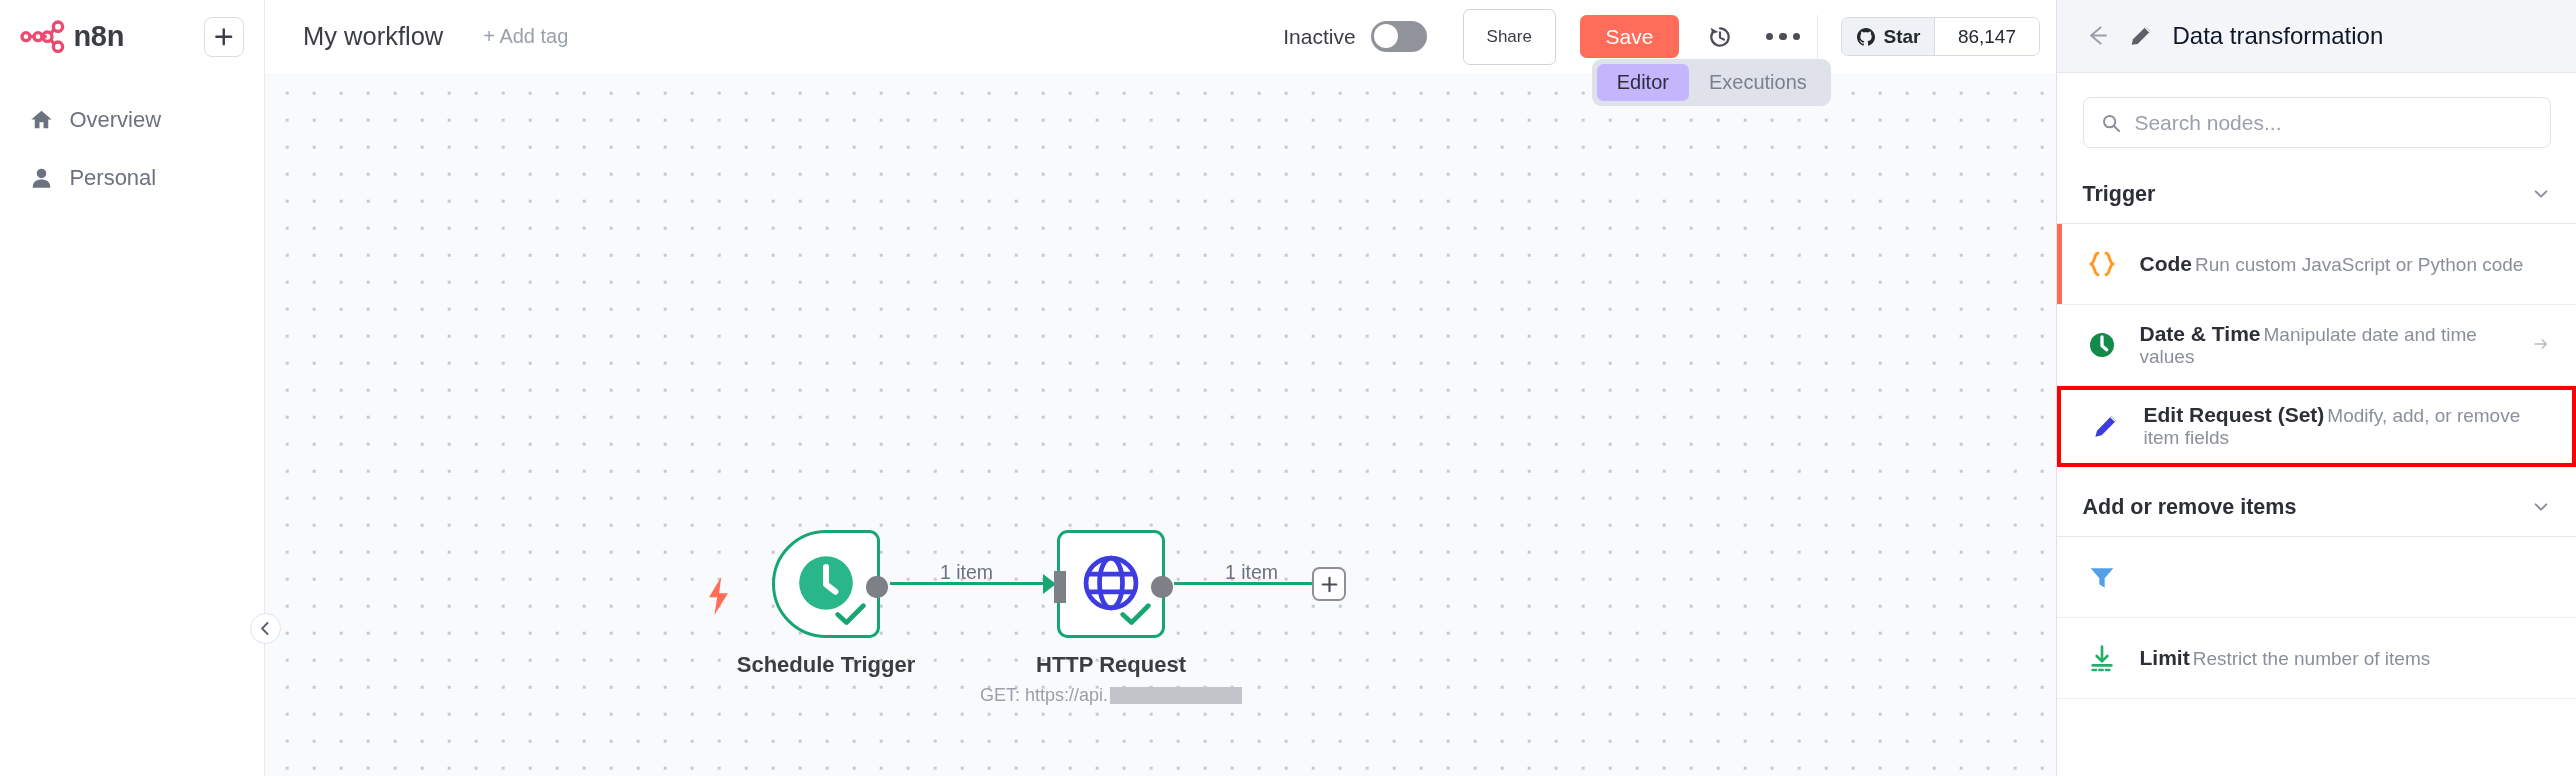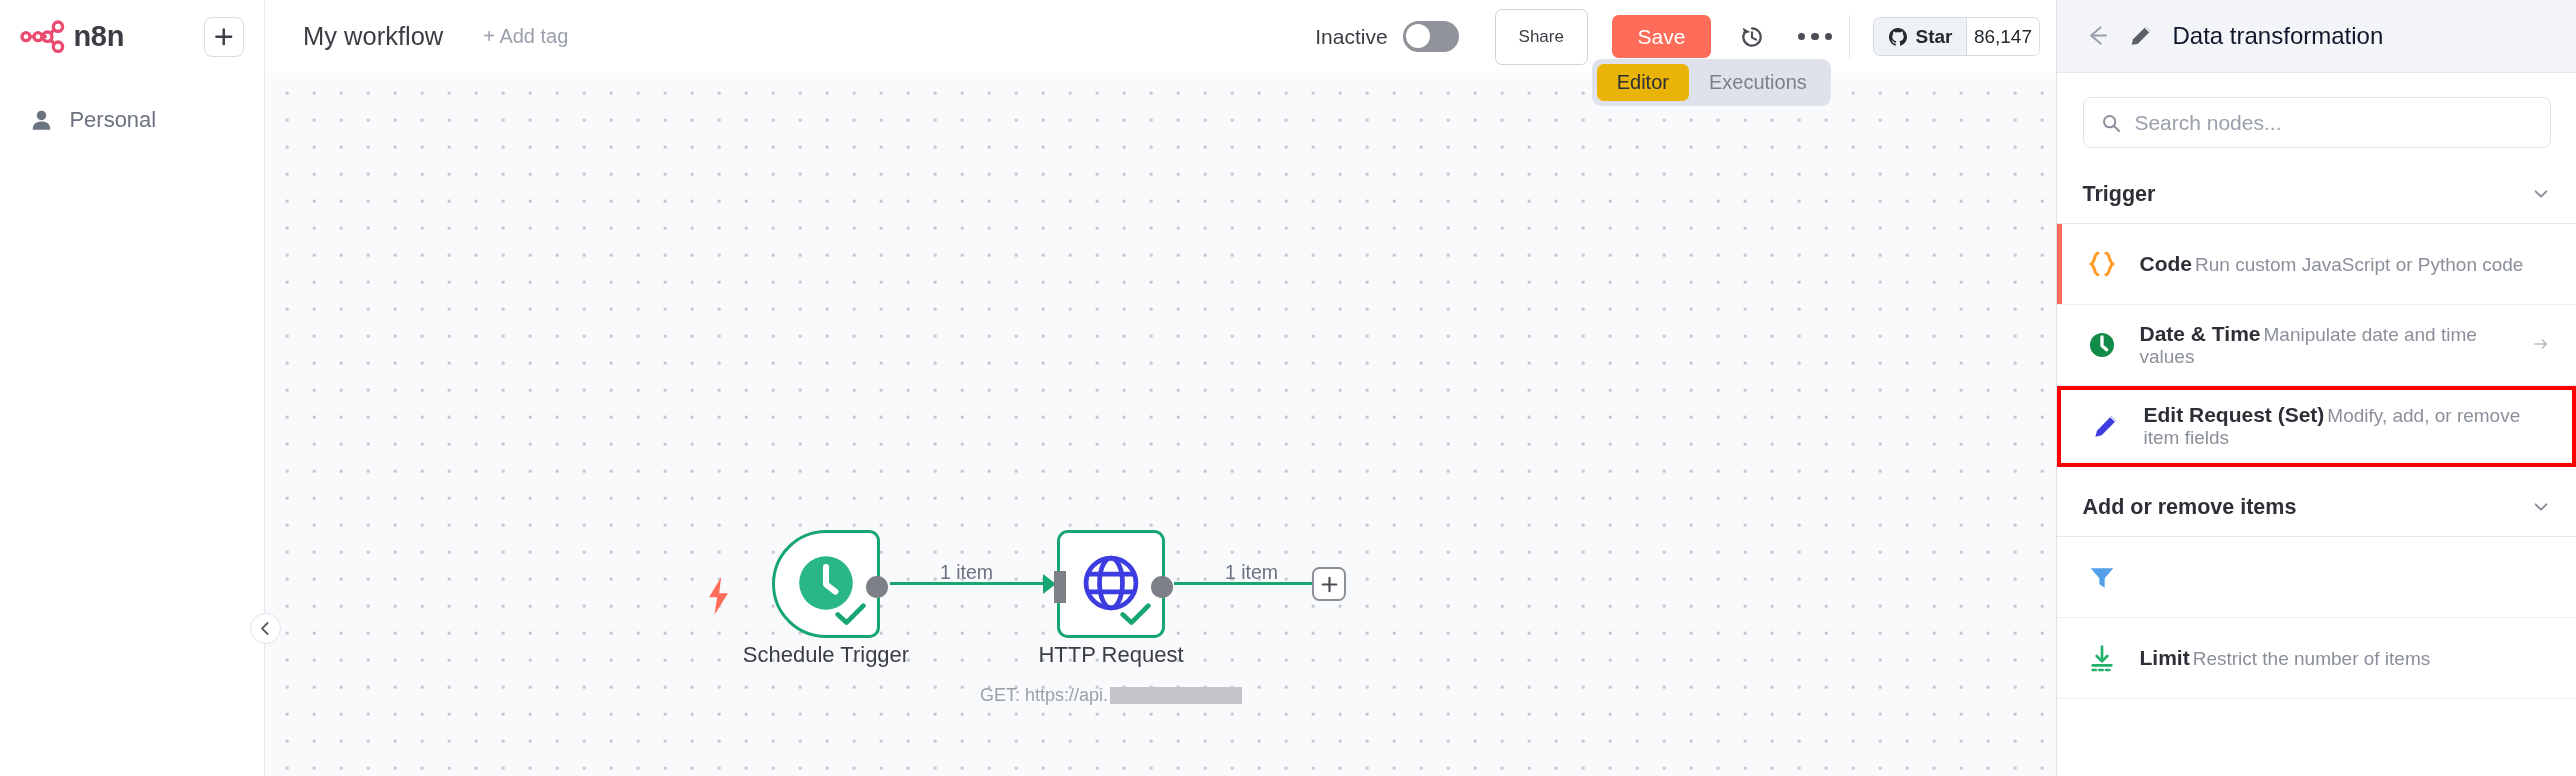--- a/index.html
+++ b/index.html
@@ -90,34 +90,34 @@
     display: flex; align-items: stretch; height: 39px; border: 1.3px solid #d6dae2;
     border-radius: 6.7px; overflow: hidden; cursor: pointer;
   }
   .gh-star .left {
     display: flex; align-items: center; gap: 8px; padding: 0 13.4px;
     background: #eef1f6; font-size: 19px; color: #24292f; font-weight: bold;
     border-right: 1.3px solid #d6dae2;
   }
   .gh-star .left svg { width: 20px; height: 20px; }
   .gh-star .right {
-    display: flex; align-items: center; padding: 0 7px; background: #fff;
+    display: flex; align-items: center; padding: 0 23px; background: #fff;
     font-size: 19px; color: #24292f;
   }
 
   
   .tabs {
     position: absolute; left: 1327px; top: 59px; z-index: 7;
     display: flex; background: #dfe2ea; border-radius: 9.4px; padding: 4.7px;
   }
   .tab {
     font-size: 20px; padding: 7.4px 20px; border-radius: 6.7px;
     color: #7a808c; cursor: pointer;
   }
-  .tab.active { background: #eab308; color: #2d2f36; }
+  .tab.active { background: #c4b5fd; color: #2d2f36; }
 
   .canvas {
     position: relative; flex: 1 1 auto; background-color: #f9fafc;
     background-image: radial-gradient(#c5c9d3 1.5px, transparent 1.5px);
     background-size: 27px 27px; background-position: 8.7px 6.7px;
     overflow: hidden;
   }
 
   
   .node-wrap { position: absolute; }
@@ -125,22 +125,22 @@
     width: 108px; height: 108px; background: #fff;
     border: 3.4px solid #17a672; position: relative;
   }
   .node-box.trigger { border-radius: 54px 10.8px 10.8px 54px; }
   .node-box.normal  { border-radius: 10.8px; }
   .node-glyph {
     position: absolute; left: 50%; top: 50%; transform: translate(-50%,-50%);
   }
   .node-check { position: absolute; right: 10.8px; bottom: 6.7px; }
   .node-name {
-    position: absolute; top: 112px; left: 50%; transform: translateX(-50%);
-    font-size: 22px; color: #3b3d44; white-space: nowrap;
+    position: absolute; top: 122px; left: 50%; transform: translateX(-50%);
+    font-size: 22px; color: #3b3d44; white-space: nowrap; font-weight: bold;
   }
   .node-sub {
     position: absolute; top: 155px; left: 50%; transform: translateX(-50%);
     font-size: 18px; color: #9aa0ab; white-space: nowrap;
     display: flex; align-items: center;
   }
   .redact {
     display: inline-block; height: 17.5px; width: 132px;
     background: #c2c4c9; margin-left: 2px; vertical-align: middle;
   }
@@ -242,20 +242,28 @@
       </span>
       <span class="logo-text">n8n</span>
       <span class="plus-btn">
         <svg viewBox="0 0 32 32">
           <path d="M16 5 V27 M5 16 H27" stroke="#3b3d44" stroke-width="3.6" stroke-linecap="round"></path>
         </svg>
       </span>
     </div>
 
     <div class="nav-list">
+      <div class="nav-item">
+        <span class="nav-icon">
+          <svg viewBox="0 0 34 34" fill="#6b7280">
+            <path d="M17 4 L32 17 H27 V30 H20 V21 H14 V30 H7 V17 H2 Z"></path>
+          </svg>
+        </span>
+        <span class="nav-label">Overview</span>
+      </div>
       <div class="nav-item">
         <span class="nav-icon">
           <svg viewBox="0 0 34 34" fill="#6b7280">
             <circle cx="17" cy="11" r="7"></circle>
             <path d="M4 32 C4 23 10 20 17 20 C24 20 30 23 30 32 Z"></path>
           </svg>
         </span>
         <span class="nav-label">Personal</span>
       </div>
     </div>

